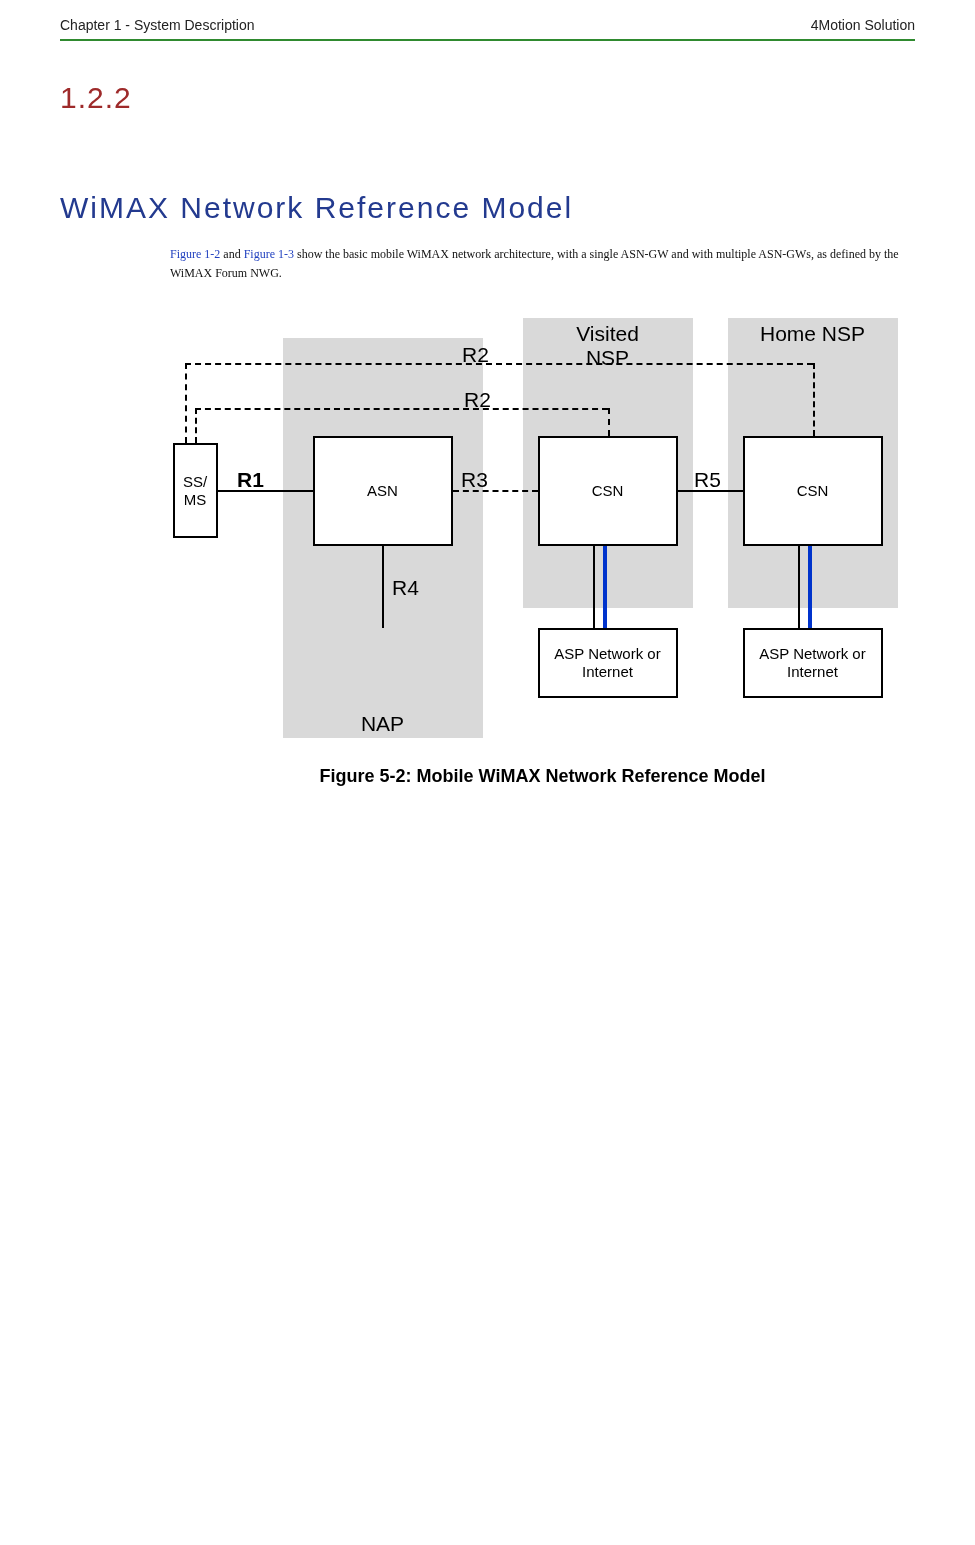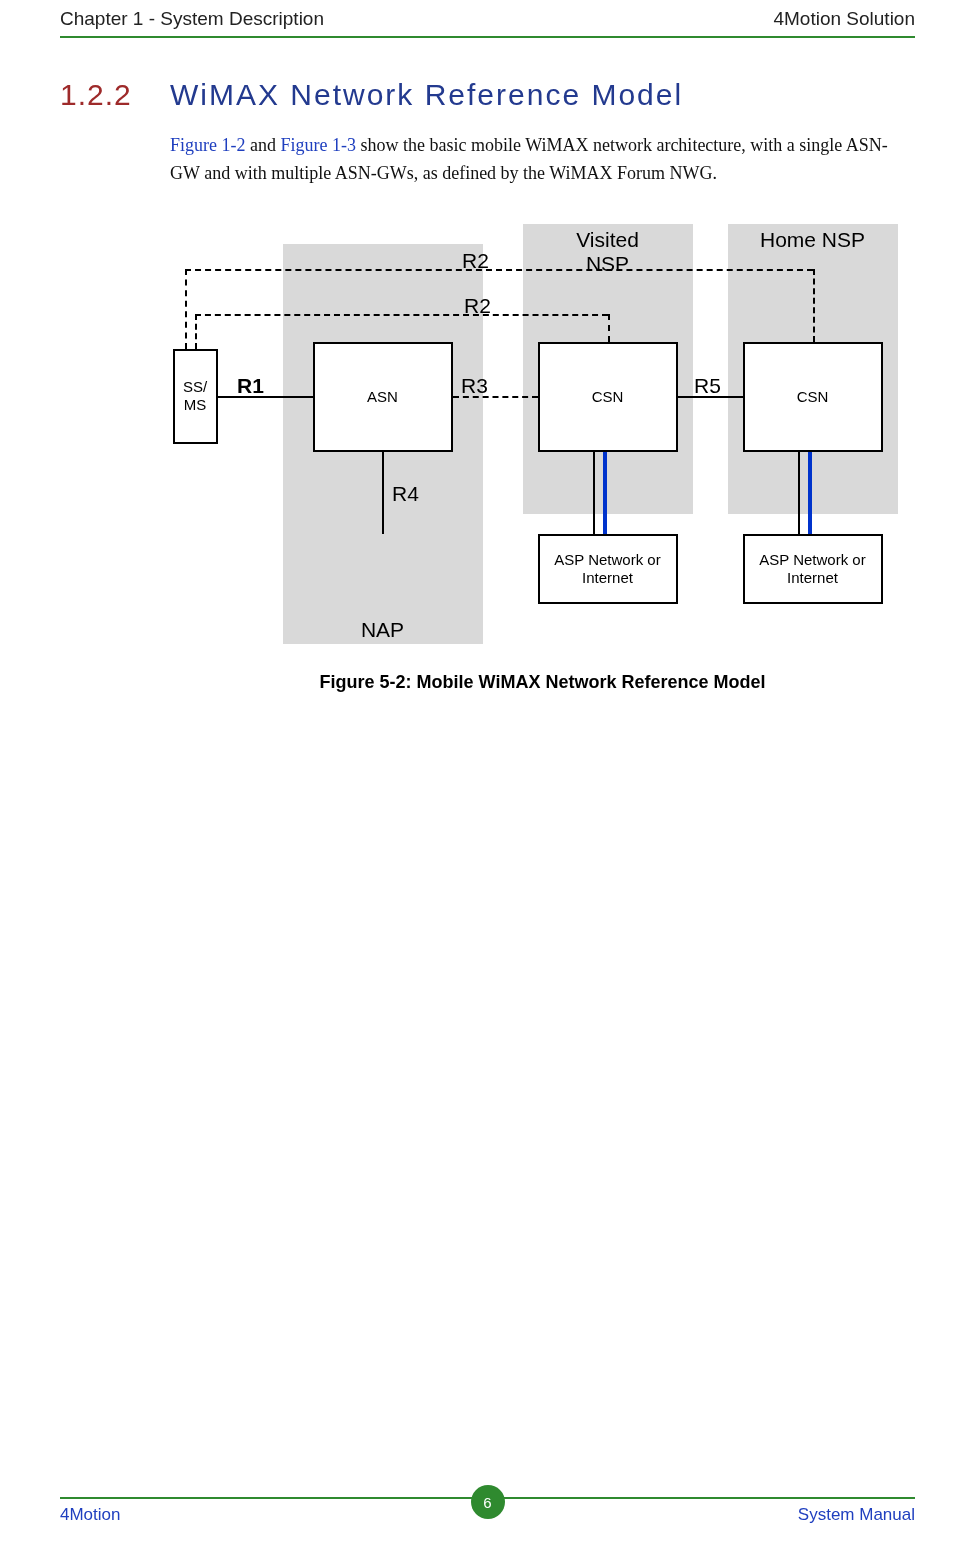--- a/index.html
+++ b/index.html
@@ -1,23 +1,23 @@
 <!DOCTYPE html>
 <html><head>
 <meta charset="utf-8">
 <style>
   * { box-sizing: border-box; margin: 0; padding: 0; }
   html, body { width: 975px; height: 1545px; background: #fff; font-family: Georgia, 'Times New Roman', serif; color: #000; }
   .page { position: relative; width: 975px; height: 1545px; padding: 0 60px; }
-  .header { display: flex; justify-content: space-between; font-family: Arial, Helvetica, sans-serif; font-size: 19px; color: #222; padding-top: 8px; padding-bottom: 6px; }
+  .header { display: flex; justify-content: space-between; font-family: Arial, Helvetica, sans-serif; font-size: 14px; color: #222; padding-top: 8px; padding-bottom: 6px; margin-top: 9px; }
   .header-rule { border-top: 2px solid #2f8a2f; margin-bottom: 10px; }
-  .section-row { display: flex; align-items: baseline; margin-top: 40px; margin-bottom: 20px; }
+  .section-row { display: flex; align-items: baseline; margin-top: 40px; margin-bottom: 20px; flex-direction: column; }
   .section-num { color: #9e2a2a; font-family: Verdana, Geneva, sans-serif; font-size: 30px; letter-spacing: 1px; width: 100px; flex: 0 0 110px; }
   .section-title { color: #233a8f; font-family: Verdana, Geneva, sans-serif; font-size: 30px; letter-spacing: 2px; }
-  .body-text { margin-left: 110px; font-size: 18px; line-height: 1.55; color: #111; margin-bottom: 26px; }
+  .body-text { margin-left: 110px; font-size: 12px; line-height: 1.55; color: #111; margin-bottom: 26px; }
   .link { color: #1f3fbf; }
   .figure-wrap { margin-left: 110px; text-align: center; }
   .diagram { position: relative; width: 740px; height: 440px; margin: 0 auto 18px auto; background: #fff; }
   .gray-box { position: absolute; background: #d9d9d9; }
   .white-box { position: absolute; background: #fff; border: 2px solid #000; display: flex; align-items: center; justify-content: center; text-align: center; font-family: Arial, Helvetica, sans-serif; font-size: 15px; color: #000; line-height: 1.2; }
   .lbl { position: absolute; font-family: Arial, Helvetica, sans-serif; font-size: 21px; color: #000; text-align: center; }
   .hline { position: absolute; height: 2px; background: #000; }
   .vline { position: absolute; width: 2px; background: #000; }
   .halign { position: absolute; height: 0; border-top: 2px dashed #000; }
   .valign { position: absolute; width: 0; border-left: 2px dashed #000; }
@@ -93,21 +93,13 @@
       <div class="vline" style="left:420px; top:238px; height:82px;"></div>
       <div class="blue-v" style="left:430px; top:238px; height:82px;"></div>
 
       <div class="vline" style="left:625px; top:238px; height:82px;"></div>
       <div class="blue-v" style="left:635px; top:238px; height:82px;"></div>
 
     </div>
     <div class="fig-caption">Figure 5-2: Mobile WiMAX Network Reference Model</div>
   </div>
 
-  <div class="footer">
-    <div class="footer-rule"></div>
-    <div class="footer-row">
-      <span>4Motion</span>
-      <div class="page-badge">6</div>
-      <span>System Manual</span>
-    </div>
-  </div>
 </div>
 
 </body></html>

